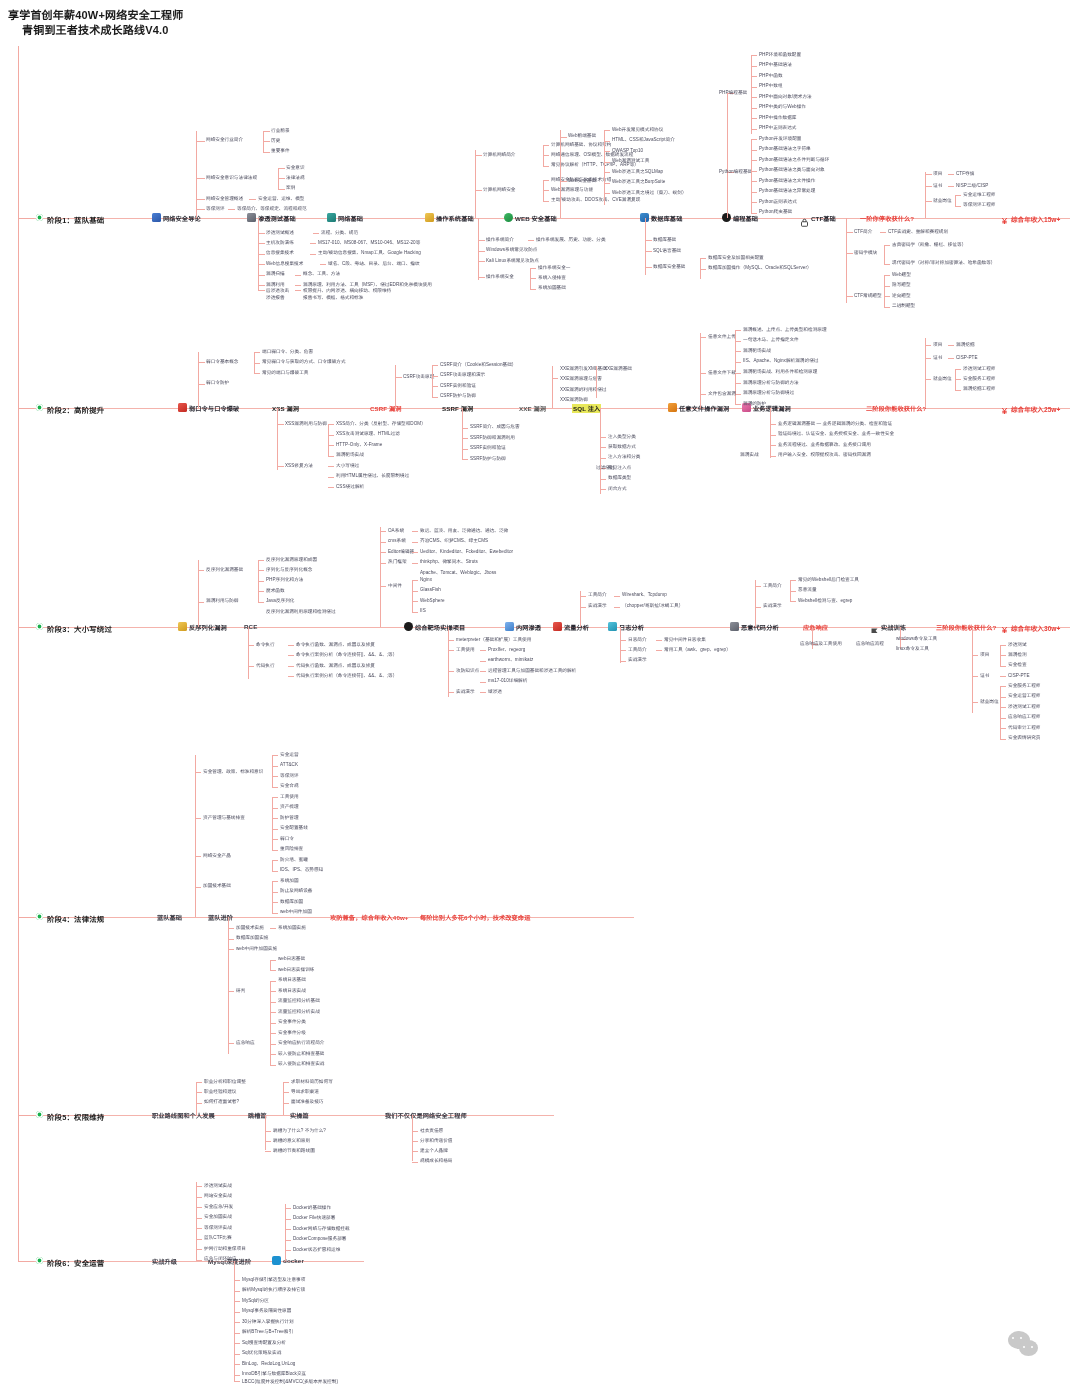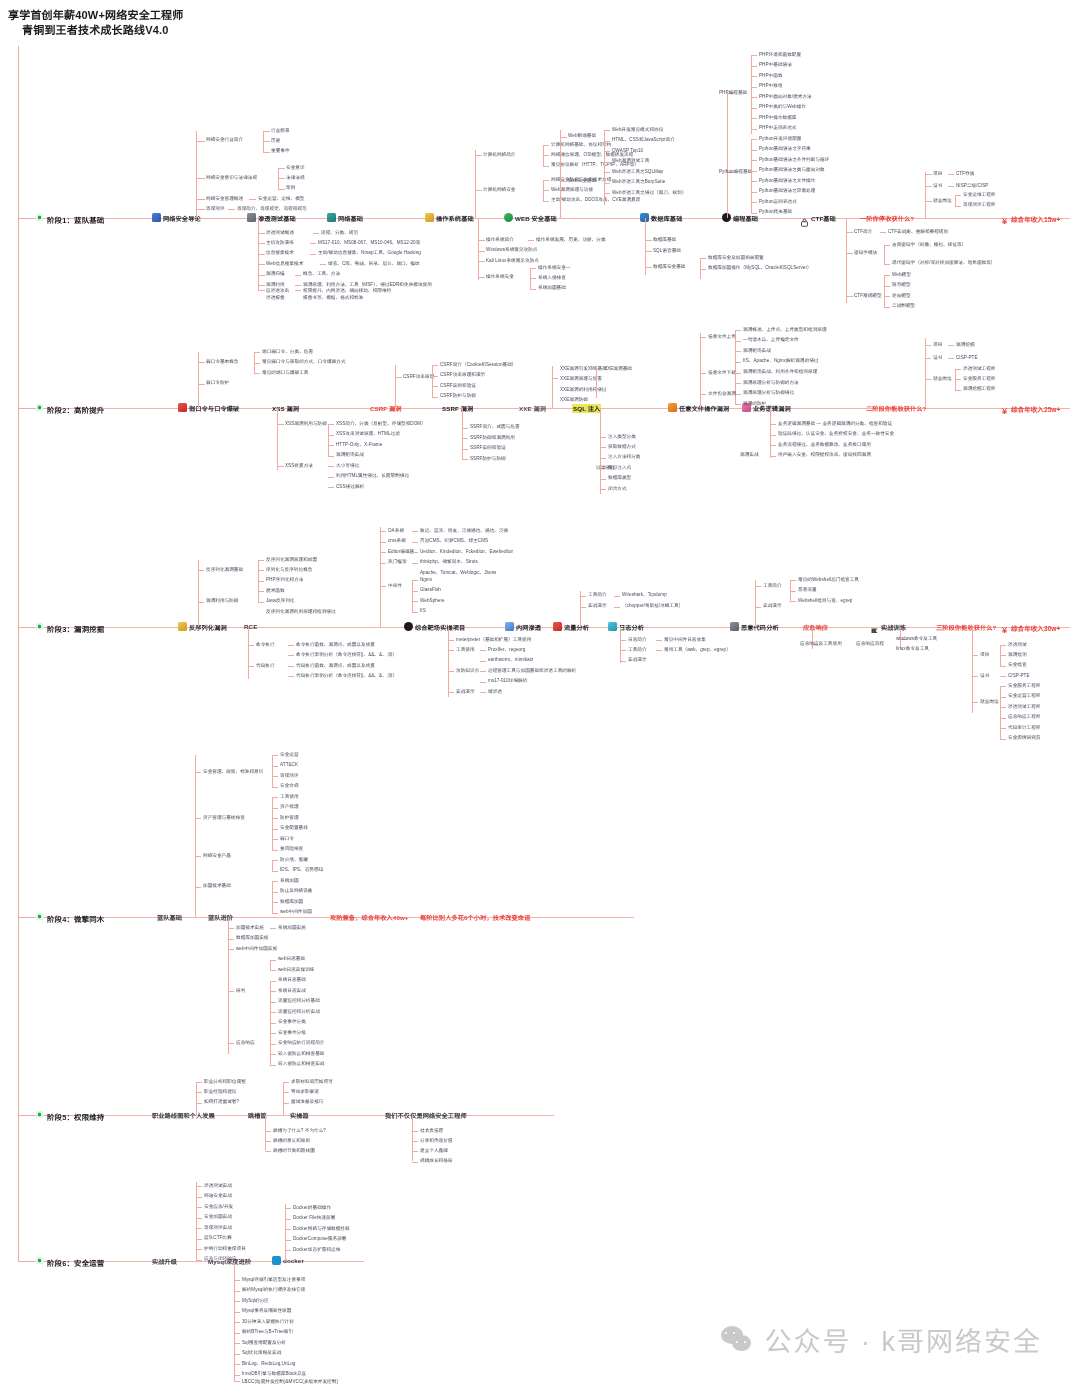--- a/index.html
+++ b/index.html
@@ -538,21 +538,21 @@
   <div class="n" style="left:963px;top:366px;">渗透测试工程师</div>
   <div class="h" style="left:955px;top:379px;width:6px;"></div>
   <div class="n" style="left:963px;top:376px;">安全服务工程师</div>
   <div class="h" style="left:955px;top:390px;width:6px;"></div>
   <div class="n" style="left:963px;top:386px;">漏洞挖掘工程师</div>
 
   <div class="h spine" style="left:34px;top:627px;width:1036px;"></div>
   <div class="icwrap" style="left:36px;top:623px;">
       <span class="ic dot"></span>
     </div>
-  <div class="stage" style="left:47px;top:623px;">阶段3：漏洞挖掘</div>
+  <div class="stage" style="left:47px;top:623px;">阶段3：大小写绕过</div>
 
   <div class="icwrap" style="left:178px;top:622px;">
       <span class="ic sq-yellow"></span>
     </div>
   <div class="spinelbl" style="left:189px;top:623px;">反序列化漏洞</div>
   <div class="spinelbl plain" style="left:244px;top:623px;">RCE</div>
   <div class="icwrap" style="left:404px;top:622px;">
       <span class="ic sq-black"></span>
     </div>
   <div class="spinelbl" style="left:415px;top:623px;">综合靶场实操项目</div>
@@ -745,21 +745,21 @@
   <div class="n" style="left:1008px;top:714px;">应急响应工程师</div>
   <div class="h" style="left:1000px;top:728px;width:6px;"></div>
   <div class="n" style="left:1008px;top:725px;">代码审计工程师</div>
   <div class="h" style="left:1000px;top:739px;width:6px;"></div>
   <div class="n" style="left:1008px;top:735px;">安全舆情研究员</div>
 
   <div class="h spine" style="left:34px;top:917px;width:600px;"></div>
   <div class="icwrap" style="left:36px;top:913px;">
       <span class="ic dot"></span>
     </div>
-  <div class="stage" style="left:47px;top:913px;">阶段4：微擎同木</div>
+  <div class="stage" style="left:47px;top:913px;">阶段4：法律法规</div>
   <div class="spinelbl plain" style="left:157px;top:913px;">蓝队基础</div>
   <div class="spinelbl plain" style="left:208px;top:913px;">蓝队进阶</div>
   <div class="spinelbl red" style="left:330px;top:913px;">攻防兼备，综合年收入40w+</div>
   <div class="spinelbl red" style="left:420px;top:913px;">每阶比别人多花6个小时，技术改变命运</div>
 
   <div class="v" style="left:195px;top:755px;height:162px;"></div>
   <div class="h" style="left:195px;top:772px;width:6px;"></div>
   <div class="n" style="left:203px;top:769px;">安全管理、政策、标准和意识</div>
   <div class="v" style="left:272px;top:755px;height:32px;"></div>
   <div class="h" style="left:272px;top:755px;width:6px;"></div>
@@ -960,16 +960,15 @@
 
   <div class="wm">
     <span class="wx">
       <b class="b1"></b>
         <b class="b2"></b>
       <i class="p" style="left:4px;top:6px;"></i>
       <i class="p" style="left:12px;top:6px;"></i>
       <i class="p" style="left:15px;top:15px;"></i>
       <i class="p" style="left:23px;top:15px;"></i>
     </span>
-    <span>公众号 · k哥网络安全</span>
   </div>
 
 </div>
 
 </body></html>

